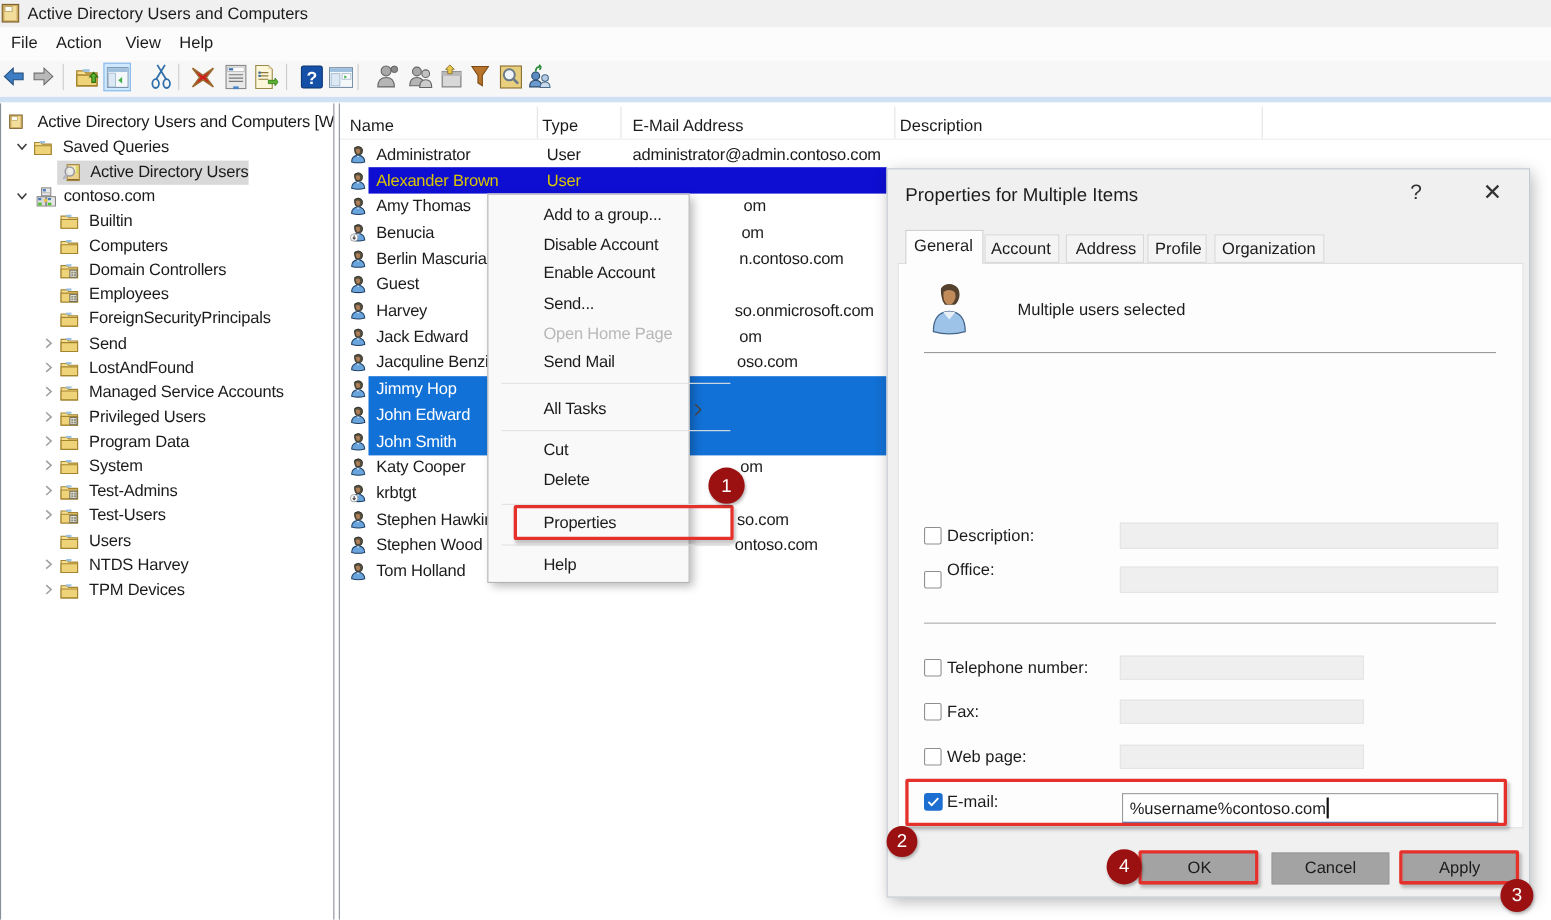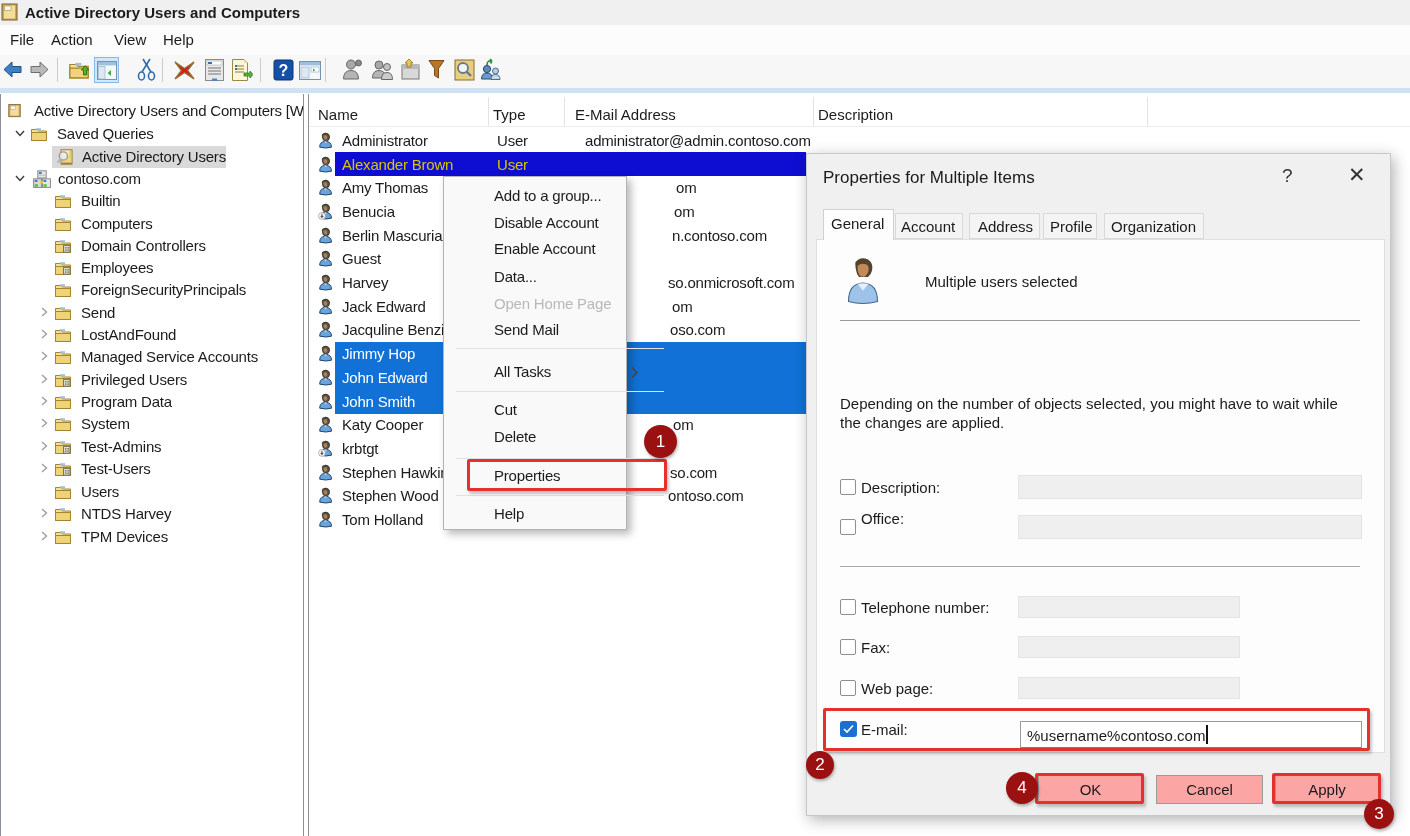--- a/index.html
+++ b/index.html
@@ -2,21 +2,21 @@
 <html><head>
 <meta charset="utf-8">
 <style>
 html,body{margin:0;padding:0;}
 body{width:1410px;height:836px;position:relative;overflow:hidden;background:#fff;
   font-family:"Liberation Sans",sans-serif;font-size:15px;color:#1b1b1b;
   -webkit-font-smoothing:antialiased;}
 .abs{position:absolute;}
 
 #titlebar{left:0;top:0;width:1410px;height:25px;background:#f0f0f0;}
-#titletext{left:25px;top:4px;font-size:15px;font-weight:bold;}
+#titletext{left:25px;top:4px;font-size:15px;}
 #menubar{left:0;top:25px;width:1410px;height:30px;background:#fcfcfc;}
 .mitem{top:31px;font-size:15px;}
 #toolbar{left:0;top:55px;width:1410px;height:33px;background:#f7f7f7;}
 #band{left:0;top:88px;width:1410px;height:5px;background:#cfe1f3;}
 .tsep{top:58px;width:1px;height:24px;background:#cccccc;}
 
 #lpaneborder{left:303px;top:94px;width:1px;height:742px;background:#8a9099;}
 #rpaneborder{left:308px;top:94px;width:1px;height:742px;background:#8a9099;}
 #lwinborder{left:0px;top:94px;width:1px;height:742px;background:#8a9099;}
 
@@ -27,34 +27,34 @@
 #treesel{left:52px;width:174px;height:22px;background:#d9d9d9;}
 
 .hsep{top:97px;width:1px;height:29px;background:#e3e3e3;}
 .htxt{top:106px;font-size:15px;}
 #hborder{left:309px;top:126px;width:1101px;height:1px;background:#ededed;}
 .lrow{height:24px;overflow:hidden;white-space:nowrap;font-size:15px;letter-spacing:-0.2px;}
 .lic{position:absolute;left:9px;width:16px;height:17px;}
 .sel2{left:335px;width:471px;background:#1271d6;}
 .ltxt{position:absolute;left:33px;top:3px;}
 .typ{position:absolute;left:188px;top:3px;}
-.eml{position:absolute;left:276px;top:3px;}
+.eml{position:absolute;left:266px;top:3px;}
 .frag{position:absolute;font-size:15px;}
 
 #cmenu{left:443px;top:176px;width:184px;height:354px;background:#f9f9f9;
   border:1px solid #b3b3b3;box-shadow:4px 4px 8px rgba(0,0,0,.28);box-sizing:border-box;}
 .ci{position:absolute;left:50px;font-size:15px;white-space:nowrap;letter-spacing:-0.2px;}
 .csep{position:absolute;left:12px;width:208px;height:1px;background:#e2e2e2;}
 
 #dlg{left:806px;top:153px;width:585px;height:663px;background:#f0f0f0;
   border:1px solid #c3c9cf;box-shadow:3px 4px 14px rgba(0,0,0,.30);box-sizing:border-box;}
 .dabs{position:absolute;}
 .cb{width:16px;height:16px;background:#fff;border:1.5px solid #8f8f8f;border-radius:2px;box-sizing:border-box;}
 .fld{background:#efefef;border:1px solid #e4e4e4;box-sizing:border-box;}
-.btn{height:29px;background:#fca5a5;border:1px solid #9a9a9a;box-sizing:border-box;text-align:center;line-height:27px;}
+.btn{height:29px;background:#a3a3a3;border:1px solid #9a9a9a;box-sizing:border-box;text-align:center;line-height:27px;}
 
 .rbox{position:absolute;border:3px solid #e5312b;border-radius:2px;box-sizing:border-box;
   box-shadow:2px 3px 3px rgba(0,0,0,.22);}
 .rcirc{position:absolute;background:#9b1111;border-radius:50%;color:#fff;
   font-size:17px;text-align:center;box-shadow:1px 2px 3px rgba(0,0,0,.3);}
 </style>
 </head>
 <body>
 
 <svg width="0" height="0" style="position:absolute">
@@ -510,21 +510,21 @@
  <svg class="lic" style="top:3px" viewBox="0 0 17 17">
       <use href="#user"></use>
     </svg>
  <div class="ltxt">Tom Holland</div>
   </div>
 
 <div class="abs" id="cmenu">
  <div class="ci" style="top:10px">Add to a group...</div>
  <div class="ci" style="top:37px">Disable Account</div>
  <div class="ci" style="top:63px">Enable Account</div>
- <div class="ci" style="top:91px">Data...</div>
+ <div class="ci" style="top:91px">Send...</div>
  <div class="ci" style="top:118px;color:#b8b8b8">Open Home Page</div>
  <div class="ci" style="top:144px">Send Mail</div>
  <div class="csep" style="top:171px"></div>
  <div class="ci" style="top:186px">All Tasks</div>
  <svg style="position:absolute;left:186px;top:189px" width="9" height="13" viewBox="0 0 9 13">
       <path d="M2 1.5 L7 6.5 L2 11.5" stroke="#444" stroke-width="1.5" fill="none"></path>
     </svg>
  <div class="csep" style="top:214px"></div>
  <div class="ci" style="top:224px">Cut</div>
  <div class="ci" style="top:251px">Delete</div>
@@ -554,21 +554,20 @@
 
  <svg class="dabs" style="left:37px;top:104px" width="38" height="48" viewBox="0 0 38 48">
   <path d="M11.5 4 Q16.5 -2 24 1.5 Q29.5 4.8 28 12.5 Q27 17 24 19 L15 19 Q12.5 16 12 12 Q11 7 11.5 4 Z" fill="#54422e"></path>
   <path d="M13.8 7.5 Q17.5 4.5 22.5 6.5 Q25.5 8 24.5 13 Q23.6 16.8 21 18.4 Q17.8 19.6 15.6 17.4 Q13.6 14.4 13.6 11 Z" fill="#c08b59"></path>
   <path d="M24.5 4.5 Q27 7 26 12 L24.8 11 Q25.6 7.5 24 5.5 Z" fill="#54422e"></path>
   <path d="M4.5 43.5 Q4.5 25.5 19 25 Q33.5 25.5 33.5 43.5 Q19 47.5 4.5 43.5 Z" fill="#9ec3e8" stroke="#44658a" stroke-width="1.1"></path>
   <path d="M13.5 25.8 Q19 24.5 24.5 25.8 L19 32.5 Z" fill="#e8eff7"></path>
  </svg>
  <div class="dabs" style="left:118px;top:119px">Multiple users selected</div>
  <div class="dabs" style="left:33px;top:166px;width:520px;height:1px;background:#9a9a9a"></div>
- <div class="dabs" style="left:33px;top:241px;width:530px;line-height:18.5px">Depending on the number of objects selected, you might have to wait while<br>the changes are applied.</div>
 
  <div class="dabs cb" style="left:33px;top:325px"></div>
     <div class="dabs" style="left:54px;top:325px">Description:</div>
  <div class="dabs fld" style="left:211px;top:321px;width:344px;height:24px"></div>
  <div class="dabs cb" style="left:33px;top:365px"></div>
     <div class="dabs" style="left:54px;top:356px">Office:</div>
  <div class="dabs fld" style="left:211px;top:361px;width:344px;height:24px"></div>
  <div class="dabs" style="left:33px;top:412px;width:520px;height:1px;background:#ababab"></div>
  <div class="dabs cb" style="left:33px;top:445px"></div>
     <div class="dabs" style="left:54px;top:445px">Telephone number:</div>

